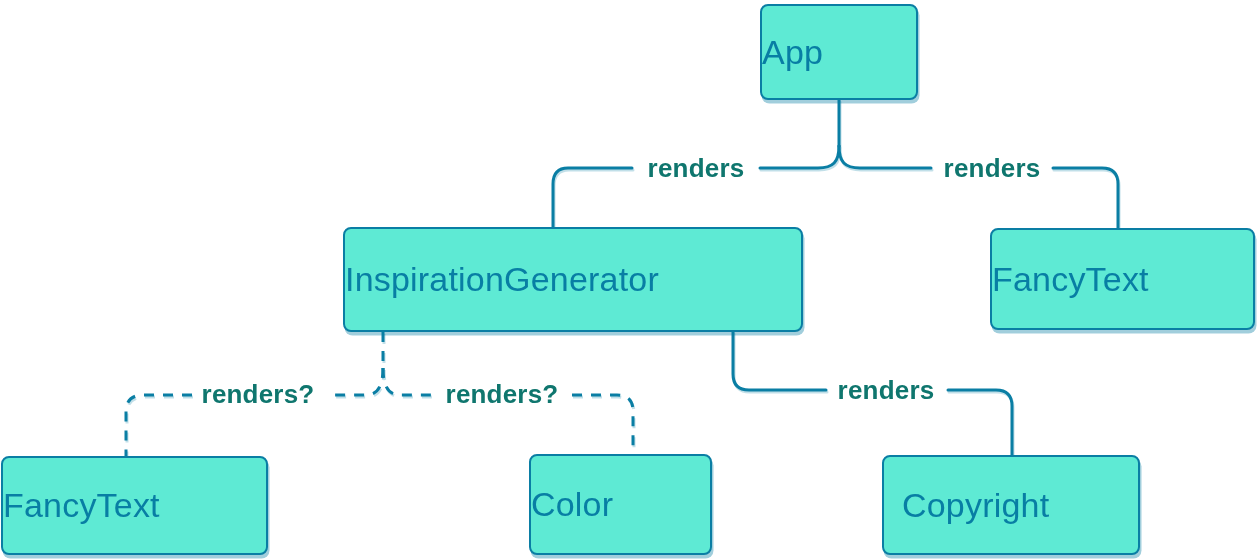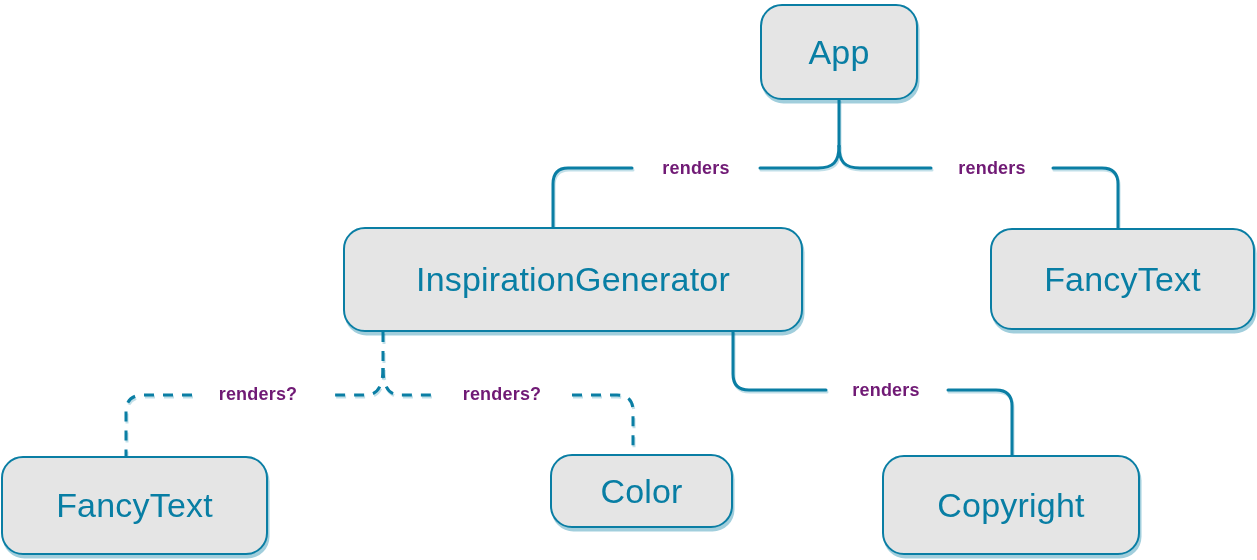--- a/index.html
+++ b/index.html
@@ -27,40 +27,39 @@
     stroke-width: 3;
     stroke-linecap: round;
   }
   .edge.dashed {
     stroke-dasharray: 10 9;
     stroke-linecap: butt;
   }
   .node {
     position: absolute;
     box-sizing: border-box;
-    background: #e5e5e5;
+    background: #5eead4;
     border: 2.5px solid #0a7ea4;
-    border-radius: 22px;
+    border-radius: 8px;
     box-shadow: 1.5px 3.5px 0 rgba(8, 126, 164, 0.38);
     display: flex;
     align-items: center;
-    justify-content: center;
   }
   .node-label {
     color: #087ea4;
     font-size: 34px;
     font-weight: 500;
     letter-spacing: 0.2px;
     white-space: nowrap;
   }
   .edge-label {
     position: absolute;
     transform: translate(-50%, -50%);
-    color: #701a75;
-    font-size: 18px;
+    color: #0f766e;
+    font-size: 26px;
     font-weight: 700;
     letter-spacing: 0.2px;
     white-space: nowrap;
   }
 </style>
 </head>
 <body>
 
 <div class="stage">
 
@@ -101,21 +100,21 @@
   </div>
 
   <div class="node" style="left:990px; top:228px; width:265px; height:102px;">
     <span class="node-label">FancyText</span>
   </div>
 
   <div class="node" style="left:1px; top:456px; width:267px; height:99px;">
     <span class="node-label">FancyText</span>
   </div>
 
-  <div class="node" style="left:550px; top:454px; width:183px; height:74px;">
+  <div class="node" style="left:529px; top:454px; width:183px; height:101px;">
     <span class="node-label">Color</span>
   </div>
 
-  <div class="node" style="left:882px; top:455px; width:258px; height:100px;">
+  <div class="node" style="left:882px; top:455px; width:258px; height:100px;padding-left:18px;">
     <span class="node-label">Copyright</span>
   </div>
 
 </div>
 
 </body></html>

